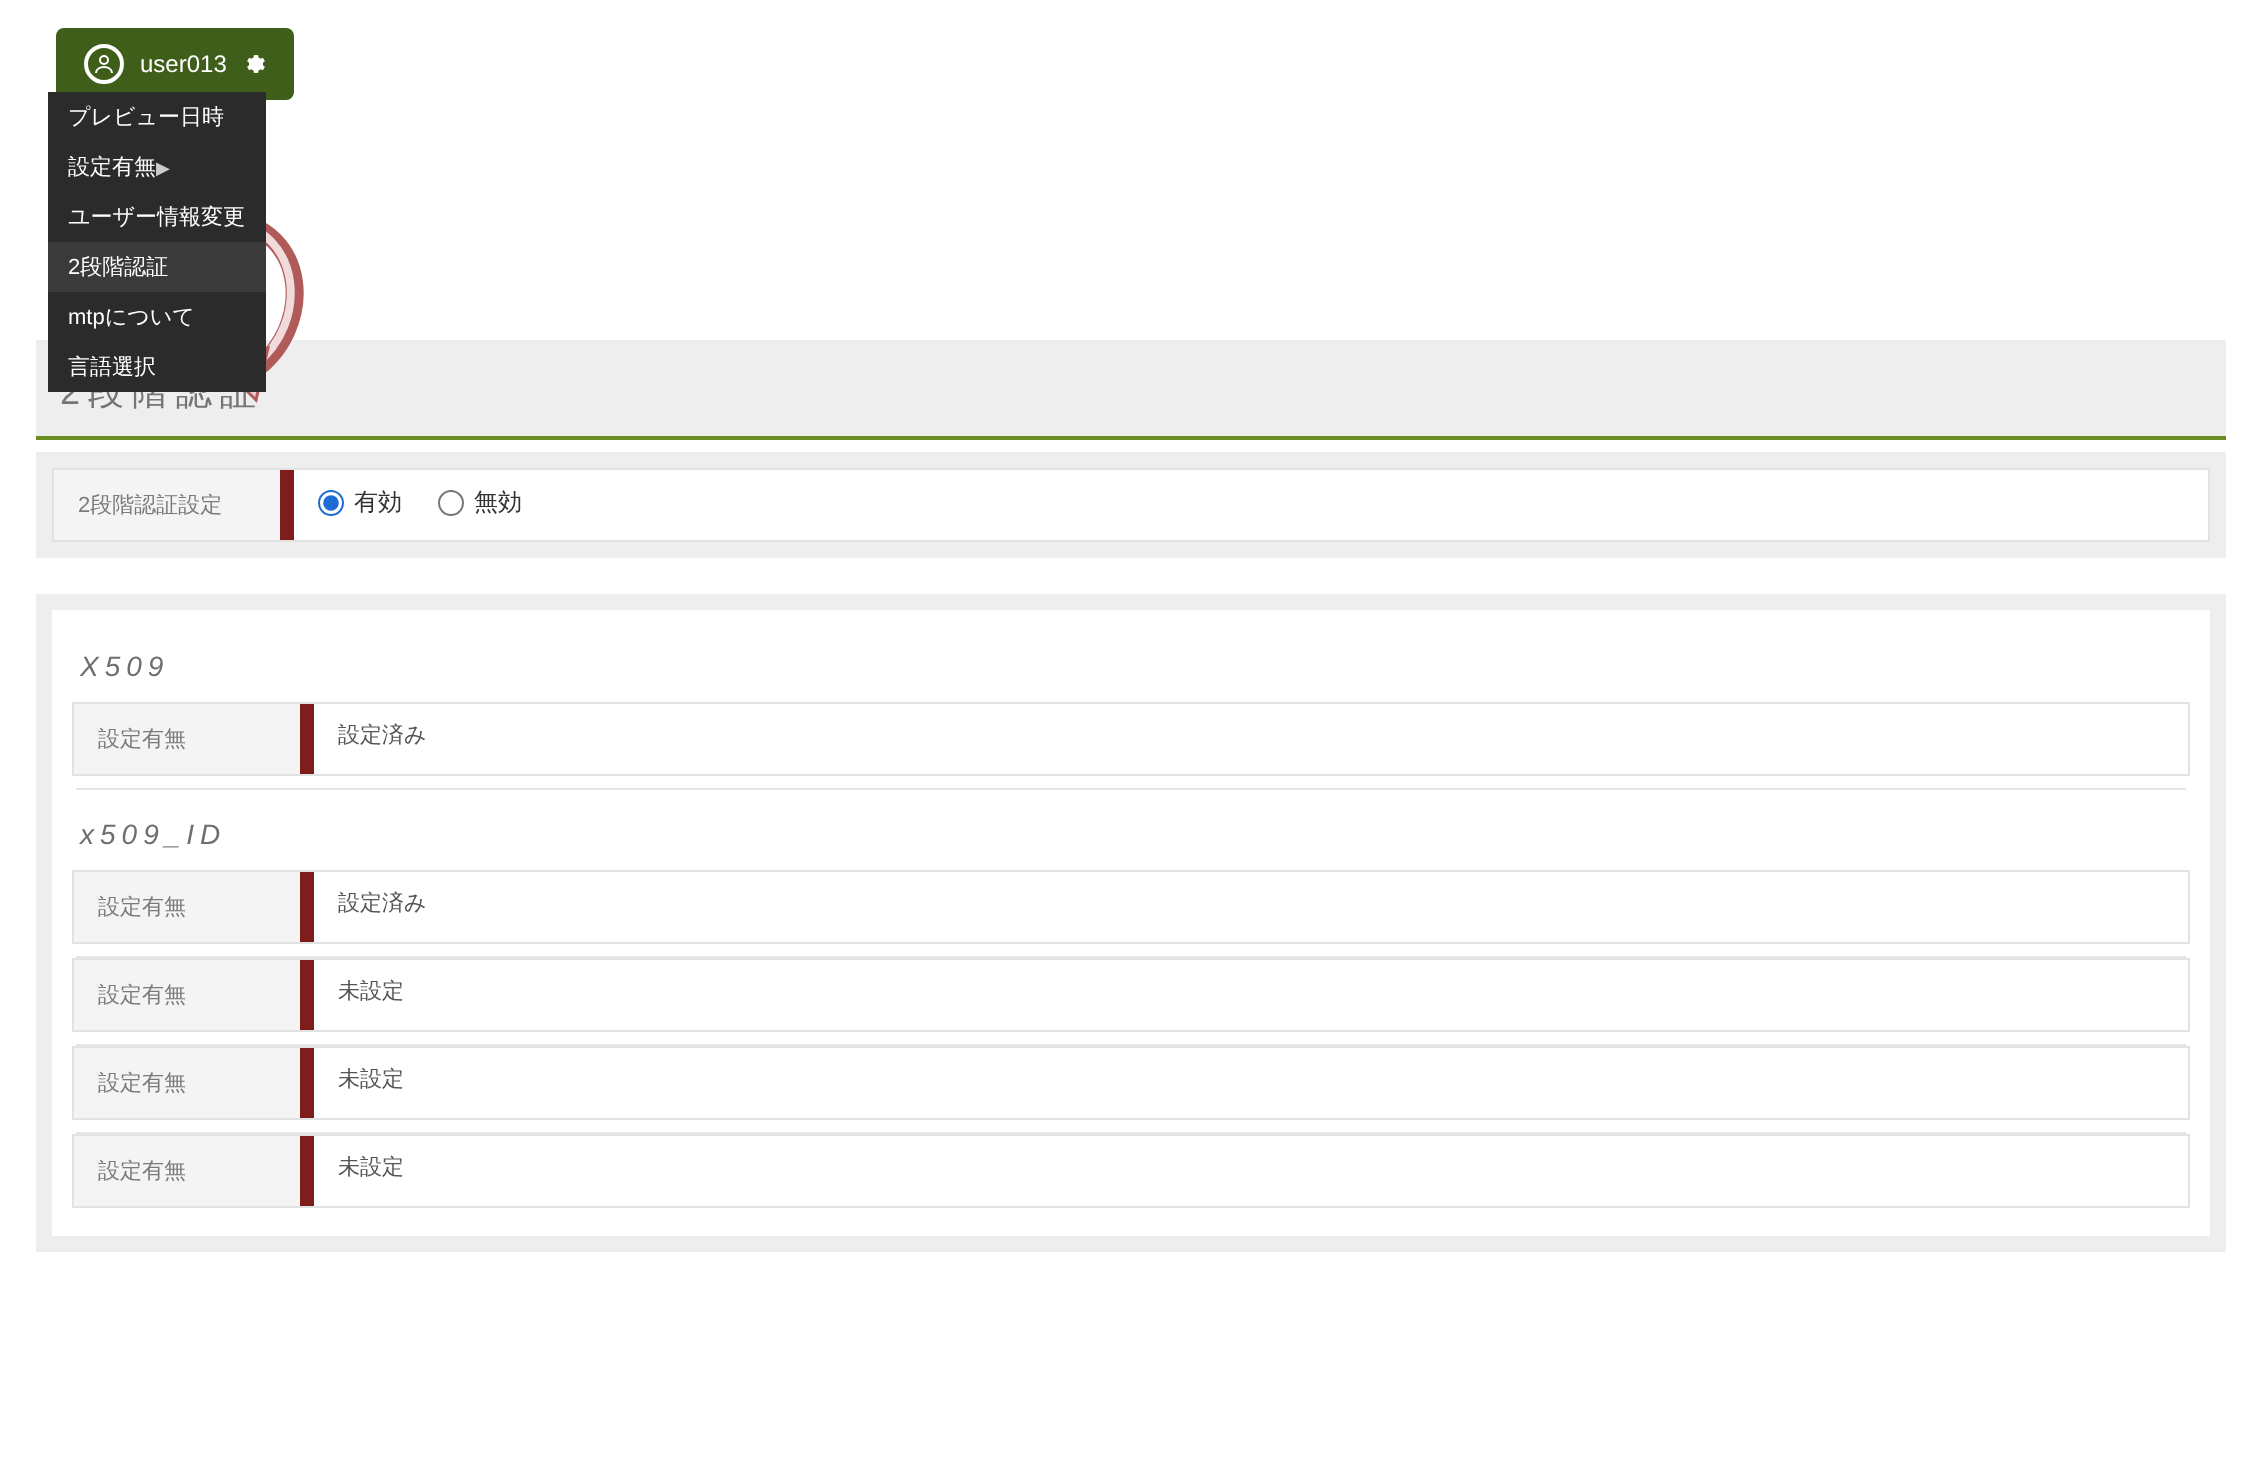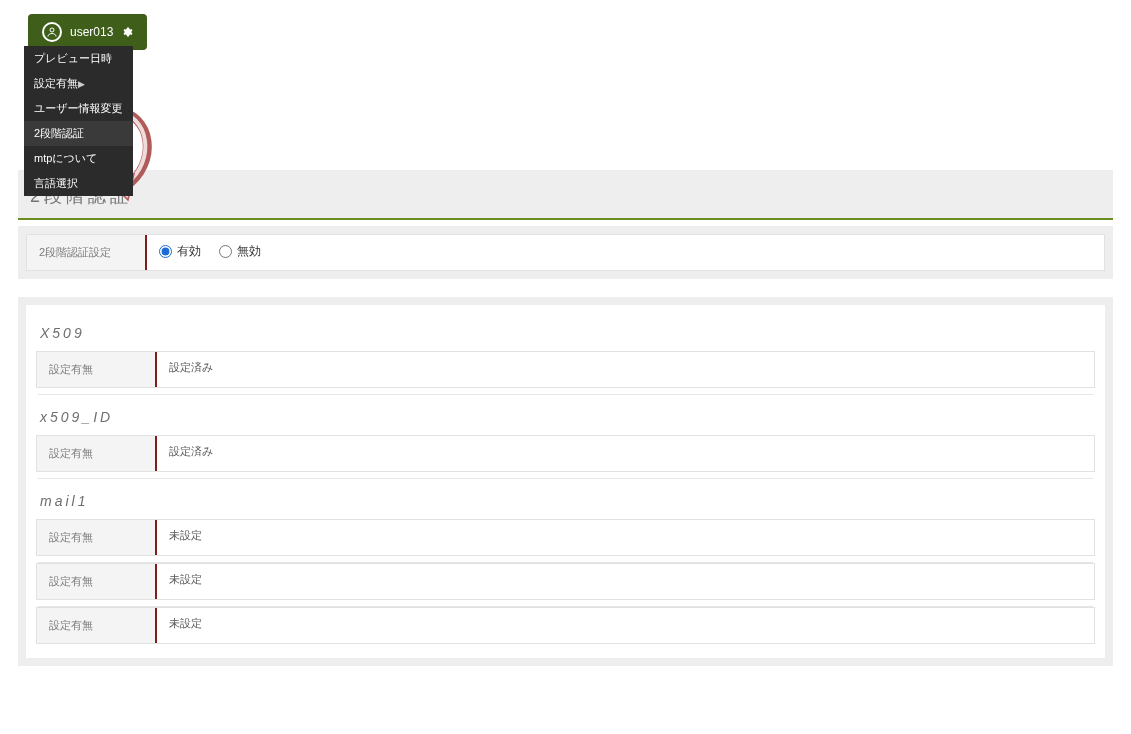--- a/index.html
+++ b/index.html
@@ -44,21 +44,21 @@
   color: #757575; font-size: 18px; letter-spacing: 4px; font-weight: normal;
 }
 
 
 .panel { margin: 6px 18px 18px 18px; background: #eeeeee; padding: 8px; }
 .panel-inner { background: #fff; padding: 0; }
 
 .row { display: flex; border: 1px solid #e2e2e2; margin: 0; }
 .row .label {
   width: 120px; background: #f4f4f4; color: #7a7a7a; font-size: 11px;
-  padding: 10px 12px; border-right: 2px solid #7f1d1d;
+  padding: 10px 12px; border-right: 7px solid #7f1d1d;
 }
 .row .value { flex: 1; padding: 8px 12px; font-size: 11px; color: #555; display: flex; align-items: flex-start; gap: 18px; }
 
 .radio { display: inline-flex; align-items: center; gap: 5px; font-size: 12px; color: #333; }
 .radio input { accent-color: #1e6bd6; width: 13px; height: 13px; }
 
 .section-title { color: #6e6e6e; font-size: 14px; letter-spacing: 3px; padding: 14px 4px 10px 4px; font-weight: normal; font-style: italic; }
 .divider { height: 1px; background: #e6e6e6; margin: 6px 2px 0 2px; }
 
 .panel2 { margin: 6px 18px 18px 18px; background: #eeeeee; padding: 8px; }
@@ -145,21 +145,20 @@
         <div class="label">設定有無</div>
         <div class="value">設定済み</div>
       </div>
       <div class="divider"></div>
       <h3 class="section-title">x509_ID</h3>
       <div class="row">
         <div class="label">設定有無</div>
         <div class="value">設定済み</div>
       </div>
       <div class="divider"></div>
-      <h3 class="section-title">mail1</h3>
       <div class="row">
         <div class="label">設定有無</div>
         <div class="value">未設定</div>
       </div>
       <div class="divider"></div>
       <div class="row">
         <div class="label">設定有無</div>
         <div class="value">未設定</div>
       </div>
       <div class="divider"></div>

